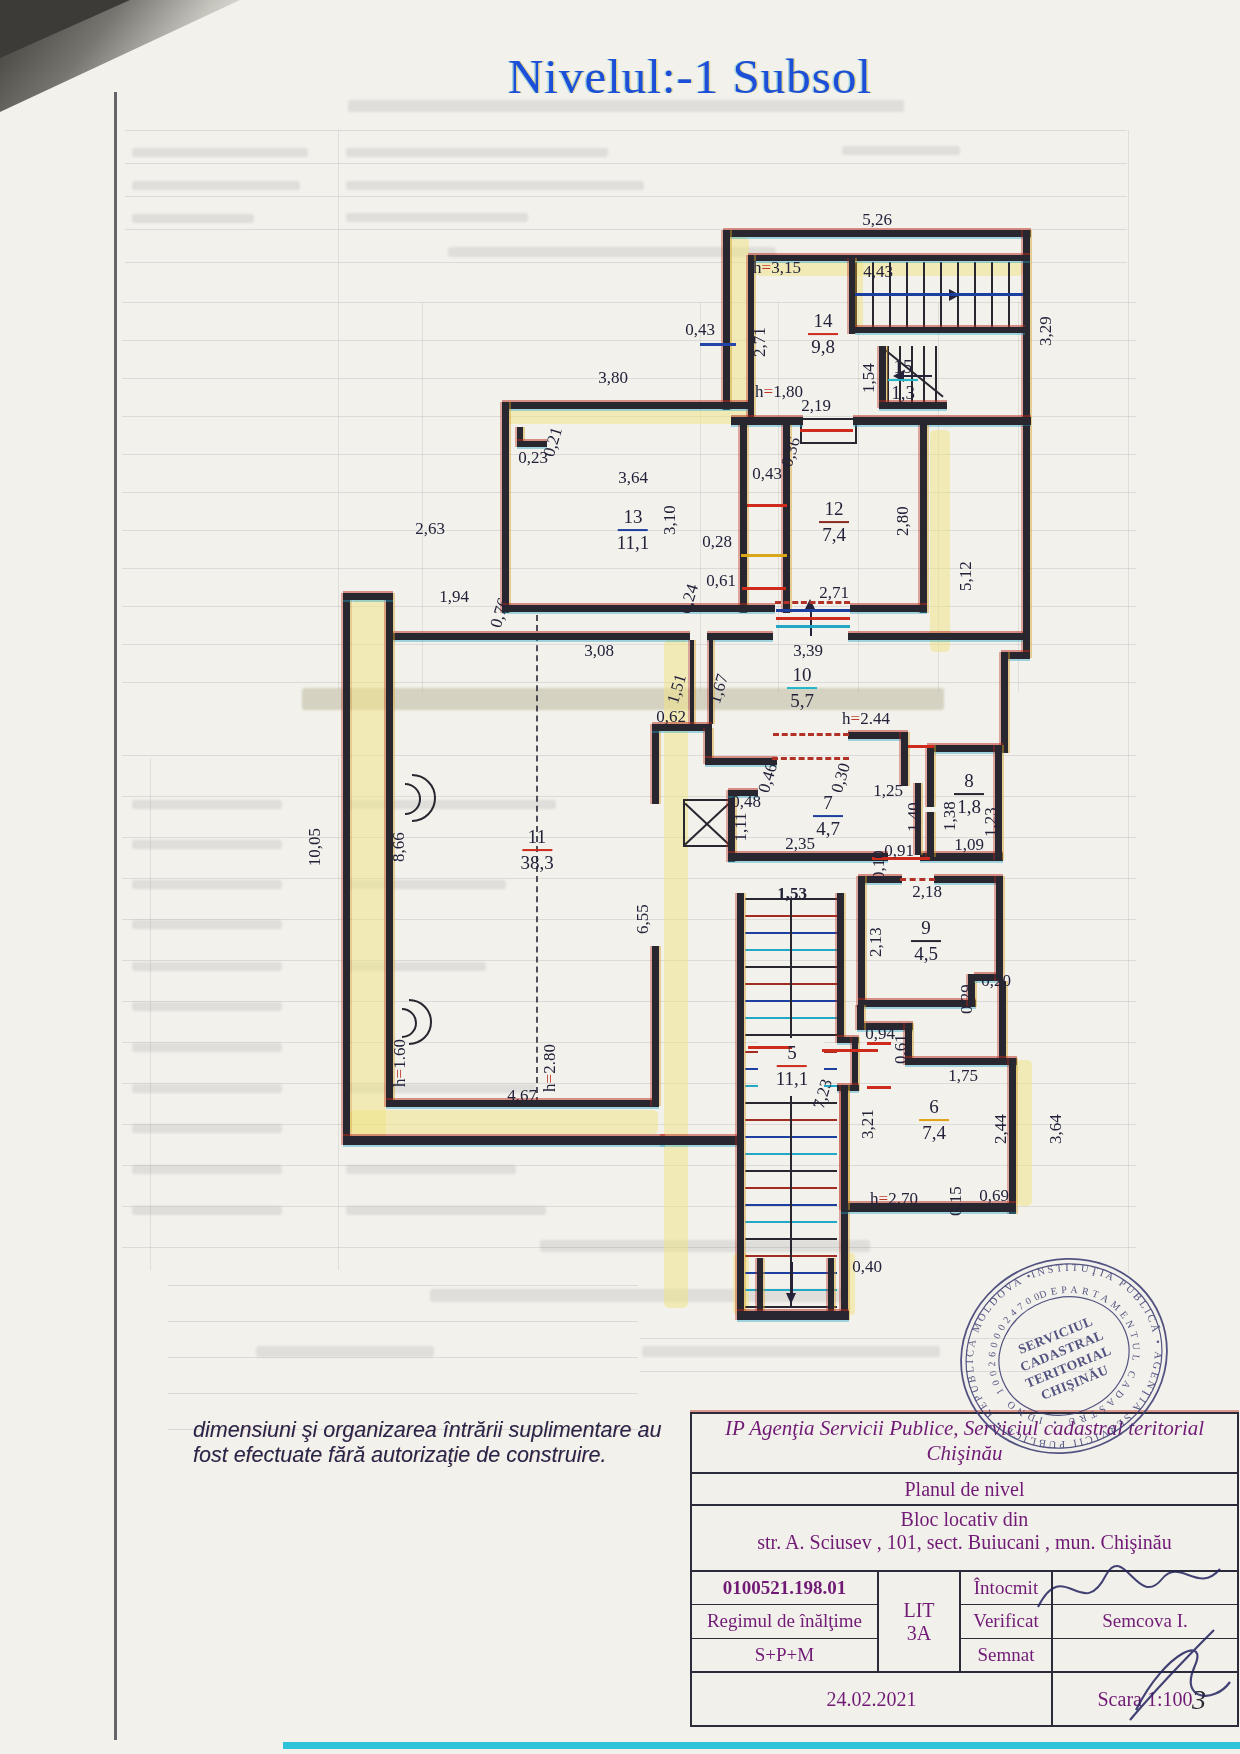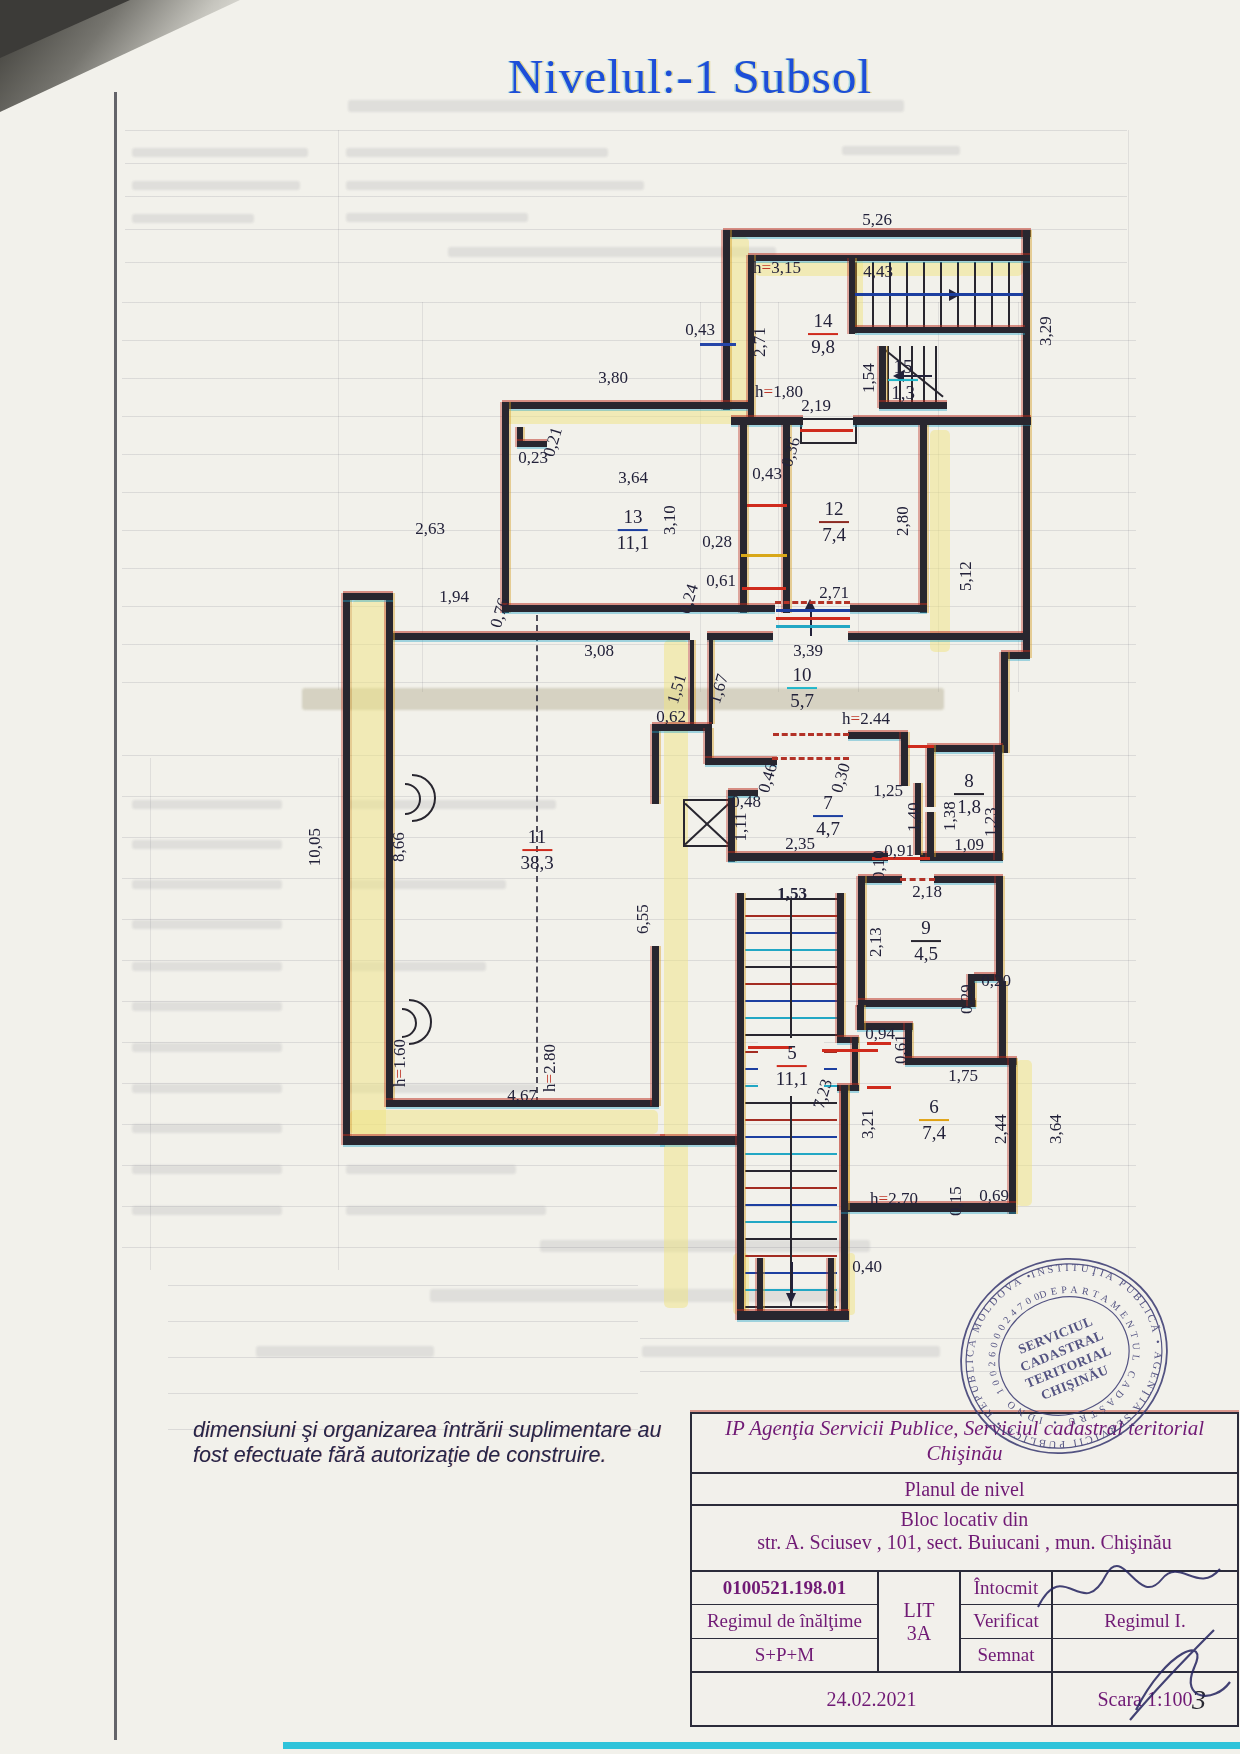--- a/index.html
+++ b/index.html
@@ -413,21 +413,21 @@
         <div>LIT</div>
         <div>3A</div>
       </div>
       <div class="tb-c">
         <div class="tb-sub">Întocmit</div>
         <div class="tb-sub">Verificat</div>
         <div class="tb-sub">Semnat</div>
       </div>
       <div class="tb-c">
         <div class="tb-sub"></div>
-        <div class="tb-sub">Regimul I.</div>
+        <div class="tb-sub">Semcova I.</div>
         <div class="tb-sub"></div>
       </div>
     </div>
     <div class="tb-r5">
       <div>24.02.2021</div>
       <div>Scara 1:100</div>
     </div>
   </div>
 
   <svg class="stampsvg" width="252" height="240" viewBox="0 0 252 240">

